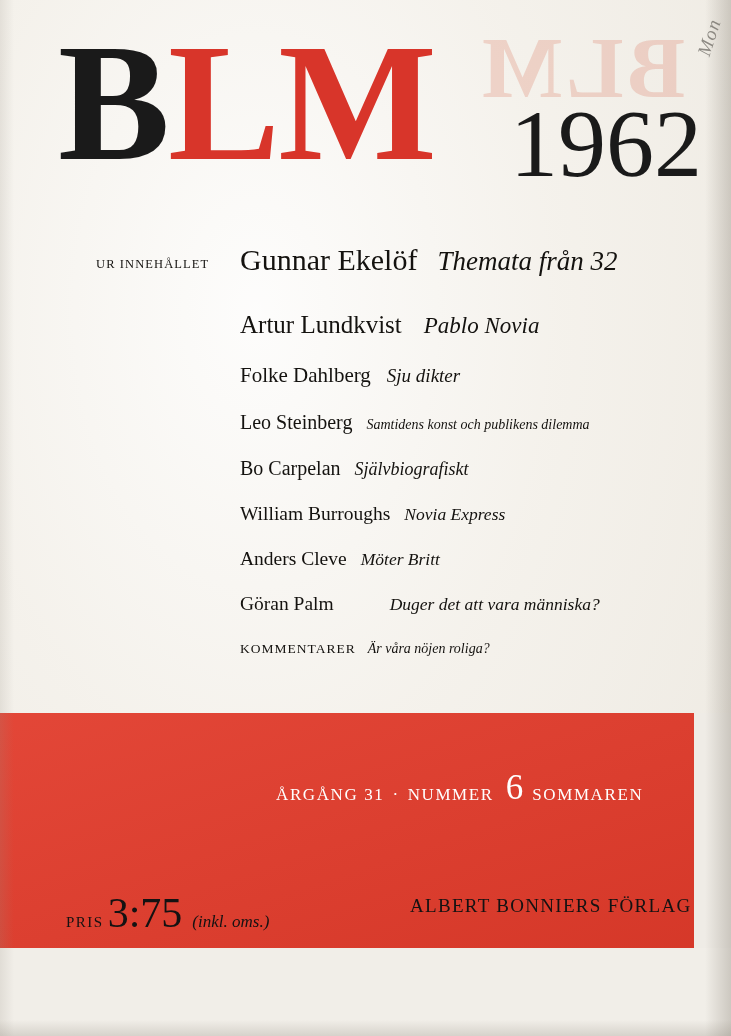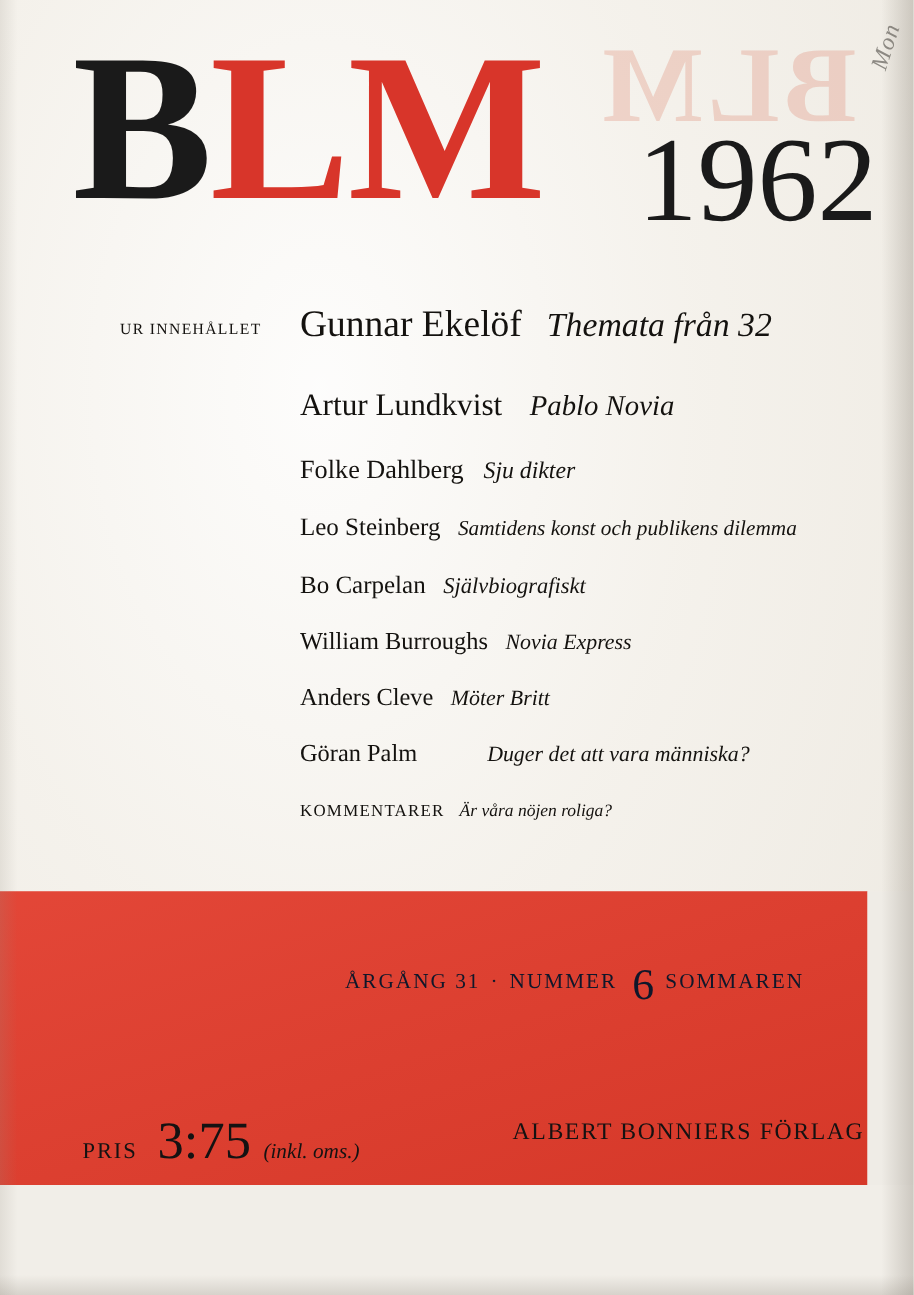--- a/index.html
+++ b/index.html
@@ -162,21 +162,21 @@
   #entry-1 { padding-left: 144px; margin-top: 34px; margin-bottom: 24px; }
   #entry-1 .author { font-size: 25px; margin-right: 22px; }
   #entry-1 .title  { font-size: 23px; }
 
   #entry-2 { padding-left: 144px; margin-bottom: 23px; }
   #entry-2 .author { font-size: 21px; margin-right: 16px; }
   #entry-2 .title  { font-size: 19px; }
 
   #entry-3 { padding-left: 144px; margin-bottom: 23px; }
   #entry-3 .author { font-size: 20px; margin-right: 14px; }
-  #entry-3 .title  { font-size: 17px; }
+  #entry-3 .title  { font-size: 14px; }
 
   #entry-4 { padding-left: 144px; margin-bottom: 23px; }
   #entry-4 .author { font-size: 20px; margin-right: 14px; }
   #entry-4 .title  { font-size: 18px; }
 
   #entry-5 { padding-left: 144px; margin-bottom: 23px; }
   #entry-5 .author { font-size: 19.5px; margin-right: 14px; }
   #entry-5 .title  { font-size: 17.5px; }
 
   #entry-6 { padding-left: 144px; margin-bottom: 23px; }
@@ -210,22 +210,22 @@
     inset: 0;
     background: linear-gradient(to bottom right, rgba(255,255,255,0.06), rgba(0,0,0,0.05));
     pointer-events: none;
   }
 
   #issue-line {
     position: absolute;
     left: 276px;
     top: 52px;
     display: flex;
-    align-items: center;
-    color: #0f172a;
+    align-items: flex-end;
+    color: #ffffff;
     white-space: nowrap;
   }
   #issue-line .seg {
     font-family: "Liberation Serif", serif;
     font-size: 17px;
     letter-spacing: 1.6px;
     text-transform: uppercase;
   }
   #issue-number {
     font-family: "Liberation Serif", serif;
@@ -240,24 +240,24 @@
     position: absolute;
     left: 66px;
     top: 176px;
     display: flex;
     align-items: baseline;
     color: #141212;
     white-space: nowrap;
   }
   #price-label {
     font-family: "Liberation Serif", serif;
-    font-size: 18px;
+    font-size: 15px;
     letter-spacing: 1.5px;
     text-transform: uppercase;
-    margin-right: 16px;
+    margin-right: 4px;
   }
   #price-value {
     font-family: "Liberation Serif", serif;
     font-size: 42px;
     letter-spacing: 0px;
   }
   #price-note {
     font-family: "Liberation Serif", serif;
     font-style: italic;
     font-size: 17px;

